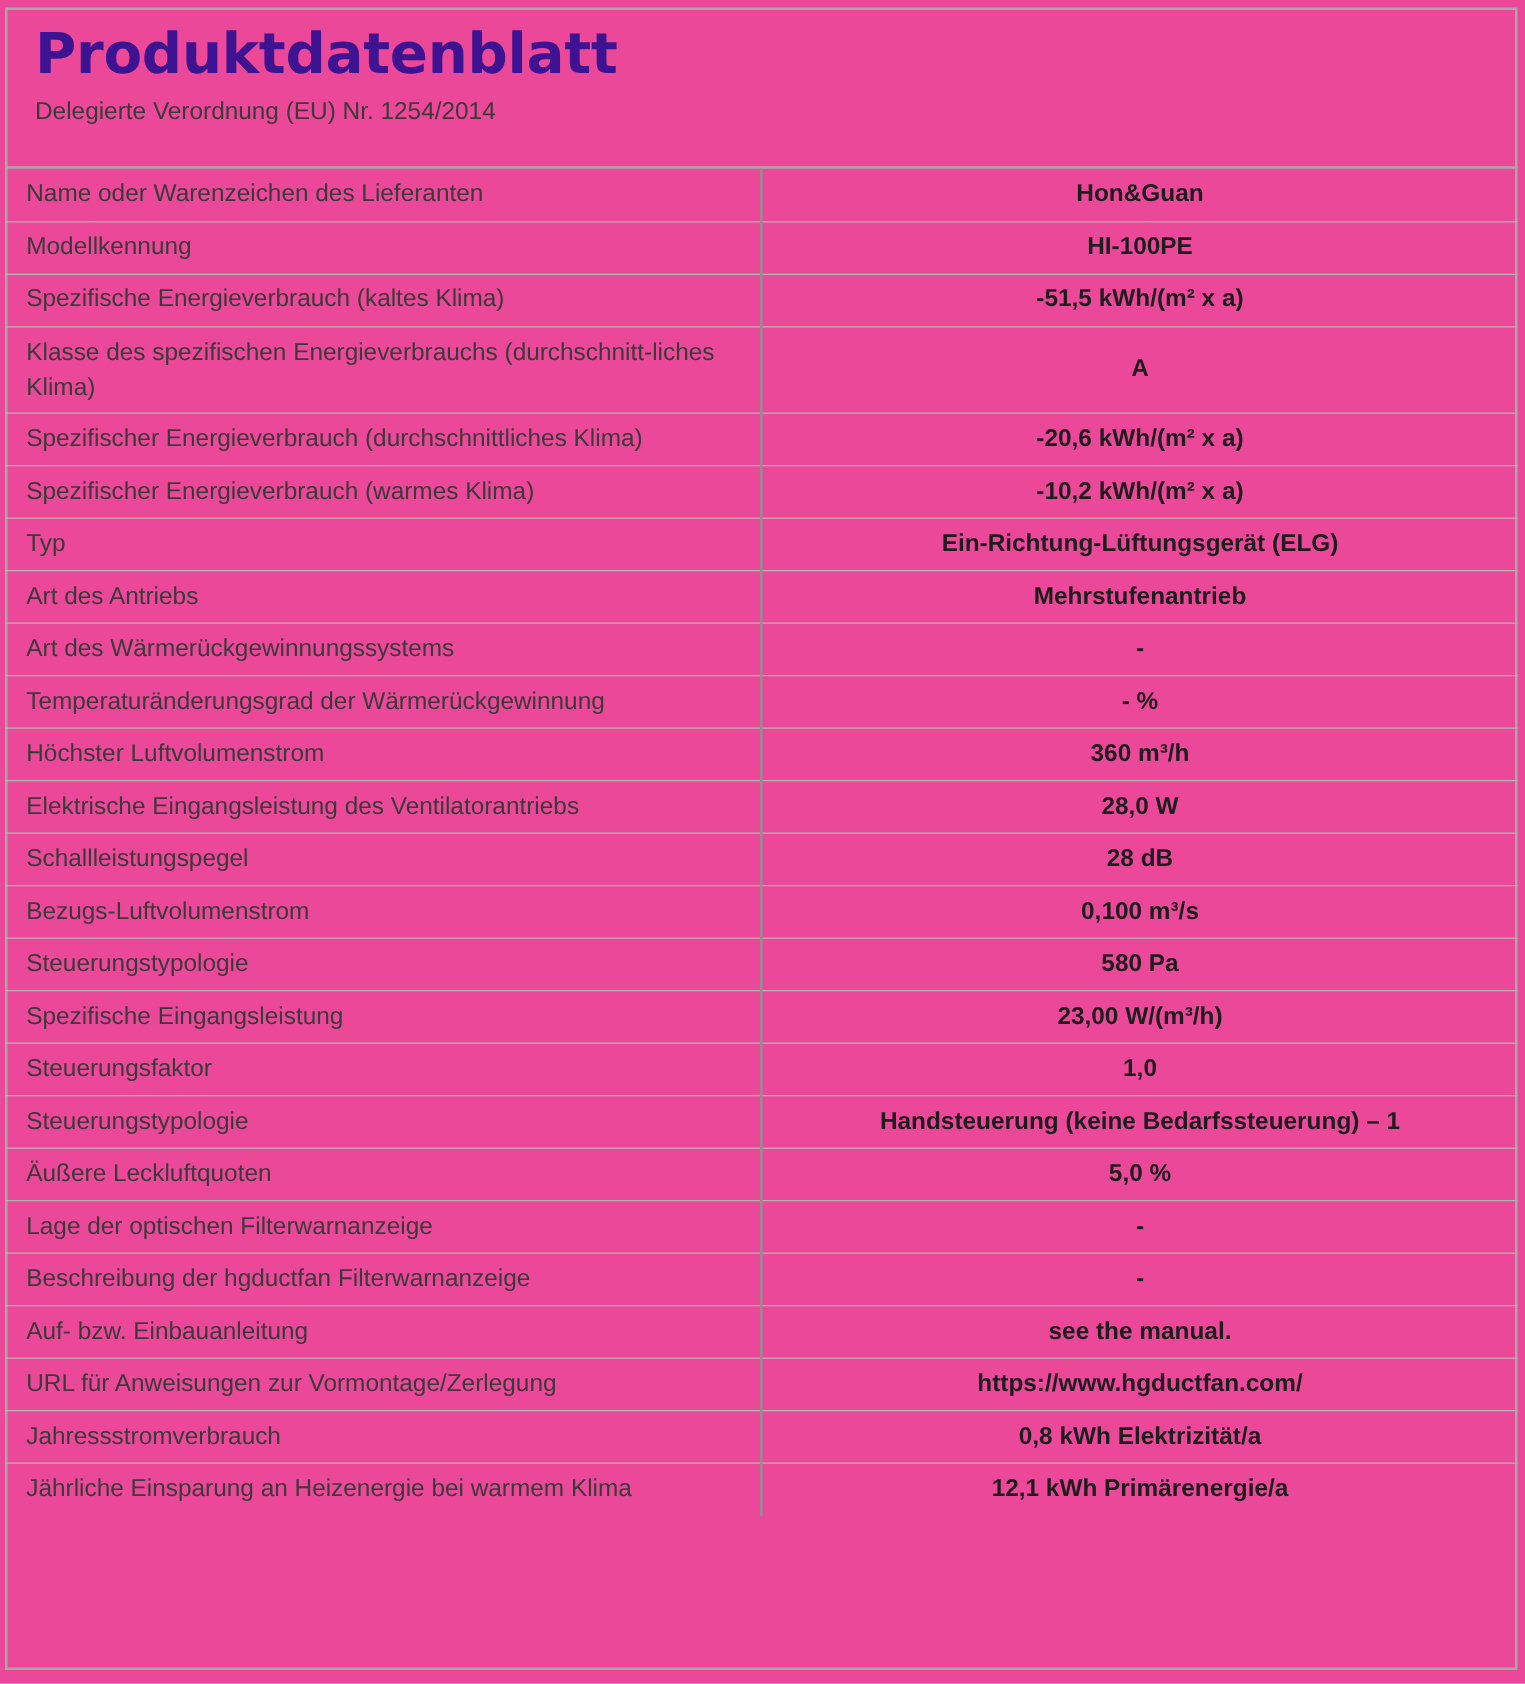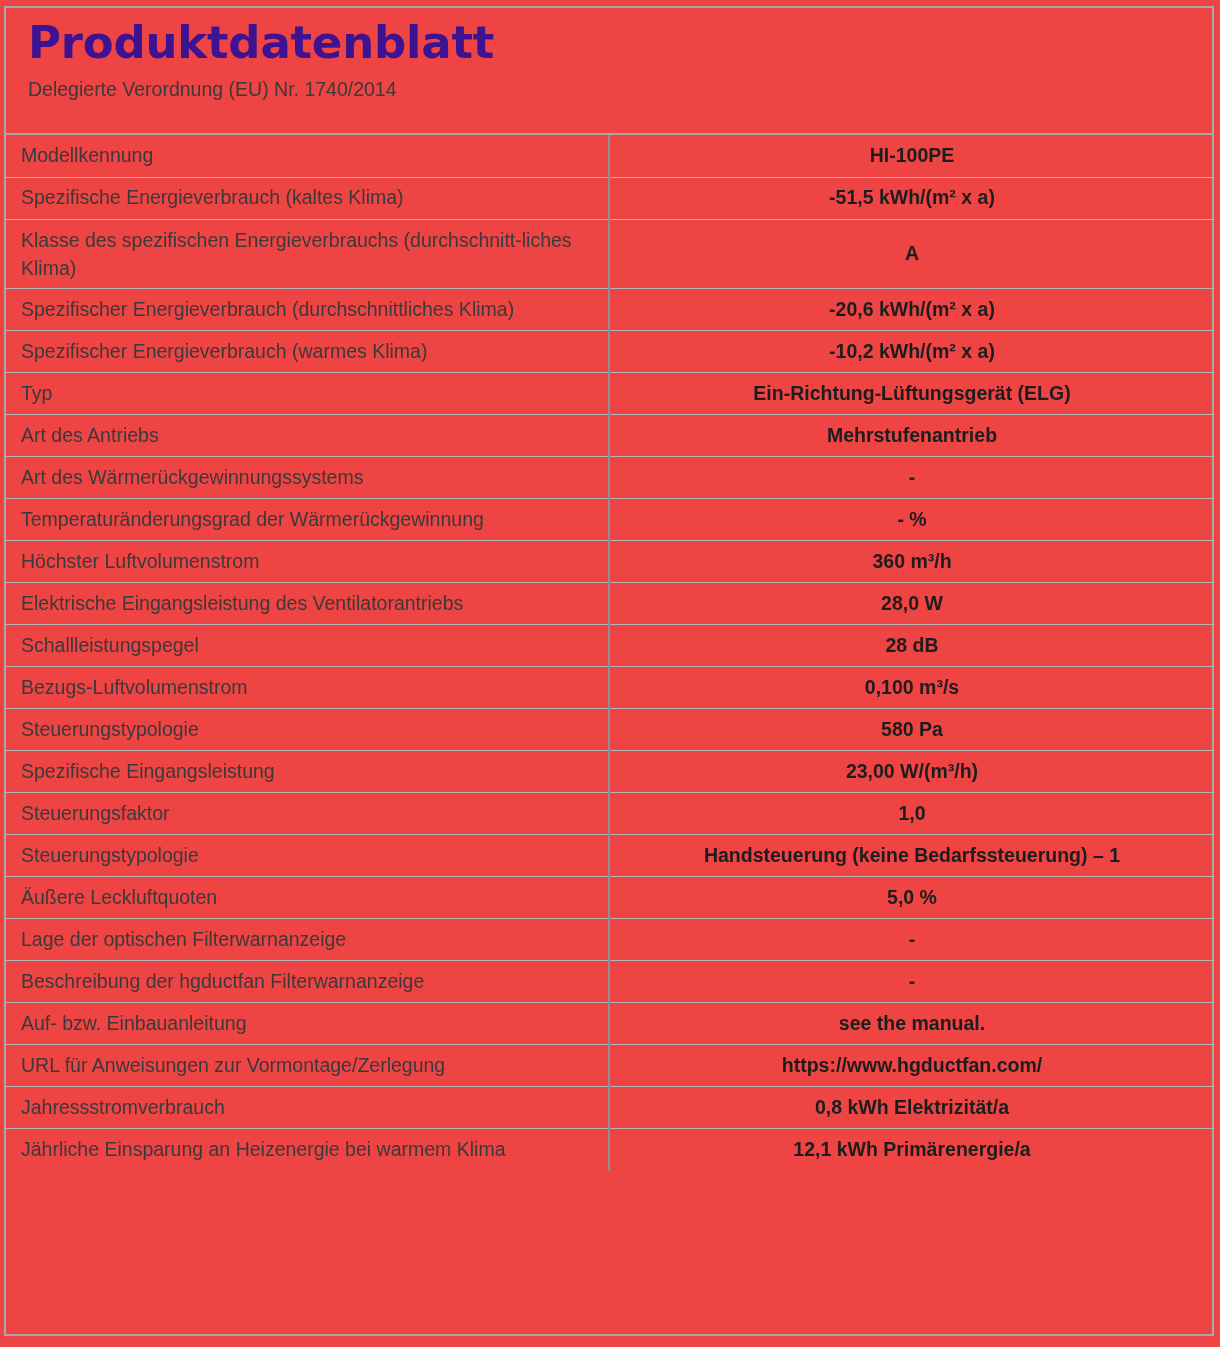--- a/index.html
+++ b/index.html
@@ -10,21 +10,21 @@
   }
   body {
     font-family: "Liberation Sans", "DejaVu Sans", sans-serif;
     color: #2b2b2b;
     -webkit-font-smoothing: antialiased;
   }
   #sheet {
     position: relative;
     width: 1220px;
     height: 1347px;
-    background: #ef4444;
+    background: #ec4899;
     box-sizing: border-box;
     overflow: hidden;
   }
   
   .sheet-frame {
     position: absolute;
     left: 4px;
     top: 6px;
     width: 1210px;
     height: 1330px;
@@ -109,30 +109,34 @@
 </style>
 </head>
 <body>
 
 <div id="sheet">
 
   <div class="sheet-frame"></div>
 
   <div class="header-block">
     <h1 class="doc-title" style="color: rgb(61, 19, 145);">Produktdatenblatt</h1>
-    <p class="doc-subtitle">Delegierte Verordnung (EU) Nr. 1740/2014</p>
+    <p class="doc-subtitle">Delegierte Verordnung (EU) Nr. 1254/2014</p>
   </div>
 
   <table class="spec-table">
     <colgroup>
       <col class="c-label">
       <col class="c-value">
     </colgroup>
     <tbody id="spec-body">
         <tr class="r-single">
+          <td class="label">Name oder Warenzeichen des Lieferanten</td>
+          <td class="value">Hon&amp;Guan</td>
+        </tr>
+        <tr class="r-single">
           <td class="label">Modellkennung</td>
           <td class="value">HI-100PE</td>
         </tr>
         <tr class="r-single">
           <td class="label">Spezifische Energieverbrauch (kaltes Klima)</td>
           <td class="value">-51,5 kWh/(m² x a)</td>
         </tr>
         <tr class="r-double">
           <td class="label">Klasse des spezifischen Energieverbrauchs (durchschnitt-liches Klima)</td>
           <td class="value">A</td>

